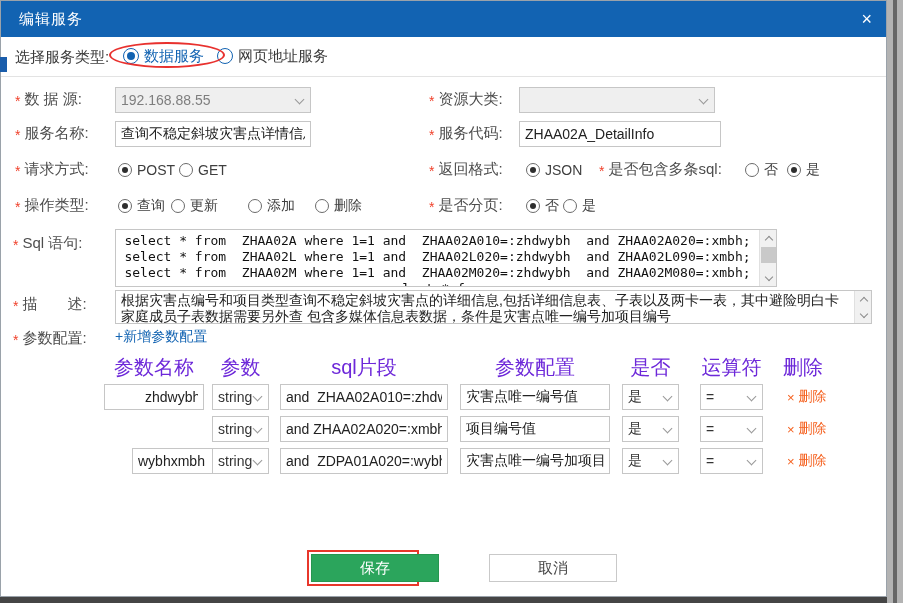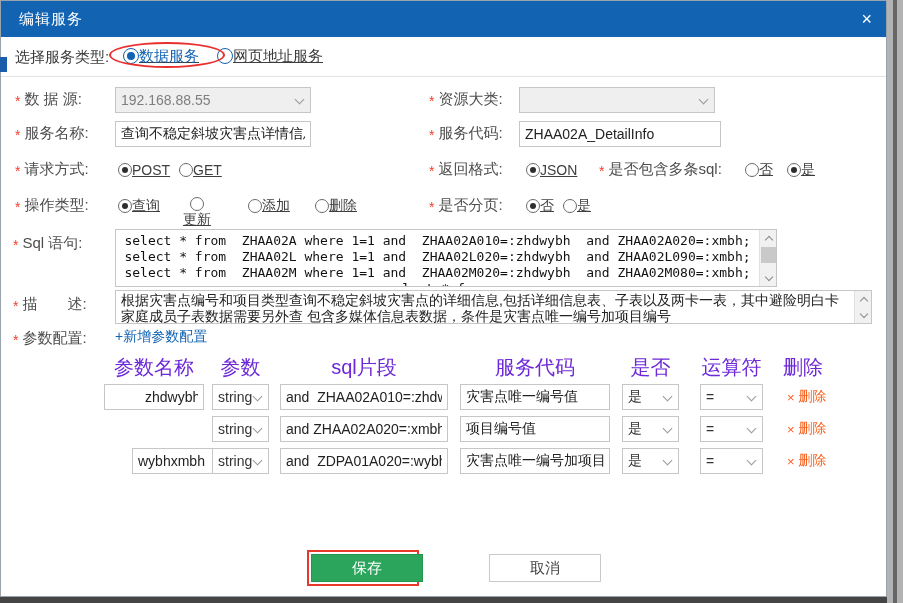--- a/index.html
+++ b/index.html
@@ -16,21 +16,21 @@
 
   .titlebar { position:absolute; left:0; top:0; right:0; height:36px; background:#1263b2; display:flex; align-items:center; padding:0 14px 0 18px; }
   .titlebar .title { color:#fff; font-size:15px; letter-spacing:1px; }
   .titlebar .close { margin-left:auto; color:#fff; font-size:18px; line-height:18px; cursor:pointer; }
 
   .sep { position:absolute; left:0; top:75px; width:100%; height:1px; background:#e3e3e3; }
 
   .lbl { position:absolute; display:flex; align-items:center; gap:4px; height:24px; font-size:15px; color:#4d4d4d; white-space:pre; }
   .req { color:#f0402a; font-size:14px; position:relative; top:2px; }
 
-  .radio-item { position:absolute; display:flex; align-items:center; height:18px; font-size:14px; color:#3f3f3f; cursor:pointer; white-space:nowrap;text-decoration:underline; }
+  .radio-item { position:absolute; display:flex; align-items:center; gap:5px; height:18px; font-size:14px; color:#3f3f3f; cursor:pointer; white-space:nowrap; }
   .radio { width:14px; height:14px; border:1px solid #6b6b6b; border-radius:50%; background:#fff; position:relative; flex:0 0 auto; }
   .radio.checked::after { content:""; position:absolute; inset:3px; background:#2e2e2e; border-radius:50%; }
   .radio.blue { width:16px; height:16px; border-color:#1263b2; }
   .radio.blue.checked::after { inset:3px; background:#1263b2; }
   .svc-sel { color:#1263b2; font-size:15px; }
   .svc-unsel { font-size:15px; color:#3b3b3b; }
 
   .annotation-ellipse { position:absolute; left:108px; top:41px; width:116px; height:26px; border:2px solid #e8312e; border-radius:50%; pointer-events:none; }
   .annotation-rect { position:absolute; left:306px; top:549px; width:112px; height:36px; border:2px solid #e8372b; pointer-events:none; }
 
@@ -51,21 +51,21 @@
   .descbox { position:absolute; left:114px; top:289px; width:757px; height:34px; border:1px solid #c6c6c6; background:#fff; overflow:hidden; }
   .desctext { position:absolute; left:0; top:0; right:17px; bottom:0; padding:1px 5px; font-size:14px; line-height:16px; color:#222; overflow:hidden; word-break:break-all; }
 
   .add-link { position:absolute; left:114px; top:327px; font-size:14px; color:#1263b2; cursor:pointer; }
 
   .th { position:absolute; top:353px; height:20px; font-size:20px; color:#6d28d9; text-align:center; }
 
   .del-link { position:absolute; display:flex; align-items:center; gap:4px; height:26px; color:#f5611f; font-size:14px; cursor:pointer; }
   .del-x { font-size:13px; }
 
-  .btn { position:absolute; height:28px; width:112px; font-size:15px; display:flex; align-items:center; justify-content:center; cursor:pointer; border:1px solid transparent; }
+  .btn { position:absolute; height:28px; width:128px; font-size:15px; display:flex; align-items:center; justify-content:center; cursor:pointer; border:1px solid transparent; }
   .btn-save { background:#2ba55c; color:#fff; border-color:#27964f; }
   .btn-cancel { background:#fff; color:#444; border-color:#c9c9c9; }
 </style>
 </head>
 <body>
 
 <div class="screen">
 
   <div class="edge-right"></div>
   <div class="edge-right-dark"></div>
@@ -152,21 +152,21 @@
     </div>
 
     <div class="lbl" style="left:14px;top:192px;">
       <span class="req">*</span>
       <span>操作类型:</span>
     </div>
     <div class="radio-item" style="left:117px;top:196px;">
       <span class="radio checked"></span>
       <span>查询</span>
     </div>
-    <div class="radio-item" style="left:182px;top:196px;flex-direction:column;">
+    <div class="radio-item" style="left:170px;top:196px;">
       <span class="radio"></span>
       <span>更新</span>
     </div>
     <div class="radio-item" style="left:247px;top:196px;">
       <span class="radio"></span>
       <span>添加</span>
     </div>
     <div class="radio-item" style="left:314px;top:196px;">
       <span class="radio"></span>
       <span>删除</span>
@@ -222,21 +222,21 @@
 
     <div class="lbl" style="left:12px;top:325px;">
       <span class="req">*</span>
       <span>参数配置:</span>
     </div>
     <div class="add-link">+新增参数配置</div>
 
     <div class="th" style="left:103px;width:100px;">参数名称</div>
     <div class="th" style="left:211px;width:57px;">参数类型</div>
     <div class="th" style="left:279px;width:168px;">sql片段</div>
-    <div class="th" style="left:459px;width:150px;">服务代码</div>
+    <div class="th" style="left:459px;width:150px;">参数配置</div>
     <div class="th" style="left:621px;width:57px;">是否必须</div>
     <div class="th" style="left:699px;width:63px;">运算符</div>
     <div class="th" style="left:770px;width:64px;">删除</div>
 
     <input class="inp" style="left: 103px; top: 383px; width: 100px; padding-left: 40px;" value="zhdwybh">
     <div class="sel" style="left:211px;top:383px;width:57px;">
       <span>string</span>
       <span class="selchev"></span>
     </div>
     <input class="inp" style="left: 279px; top: 383px; width: 168px;" value="and  ZHAA02A010=:zhdwybh">

